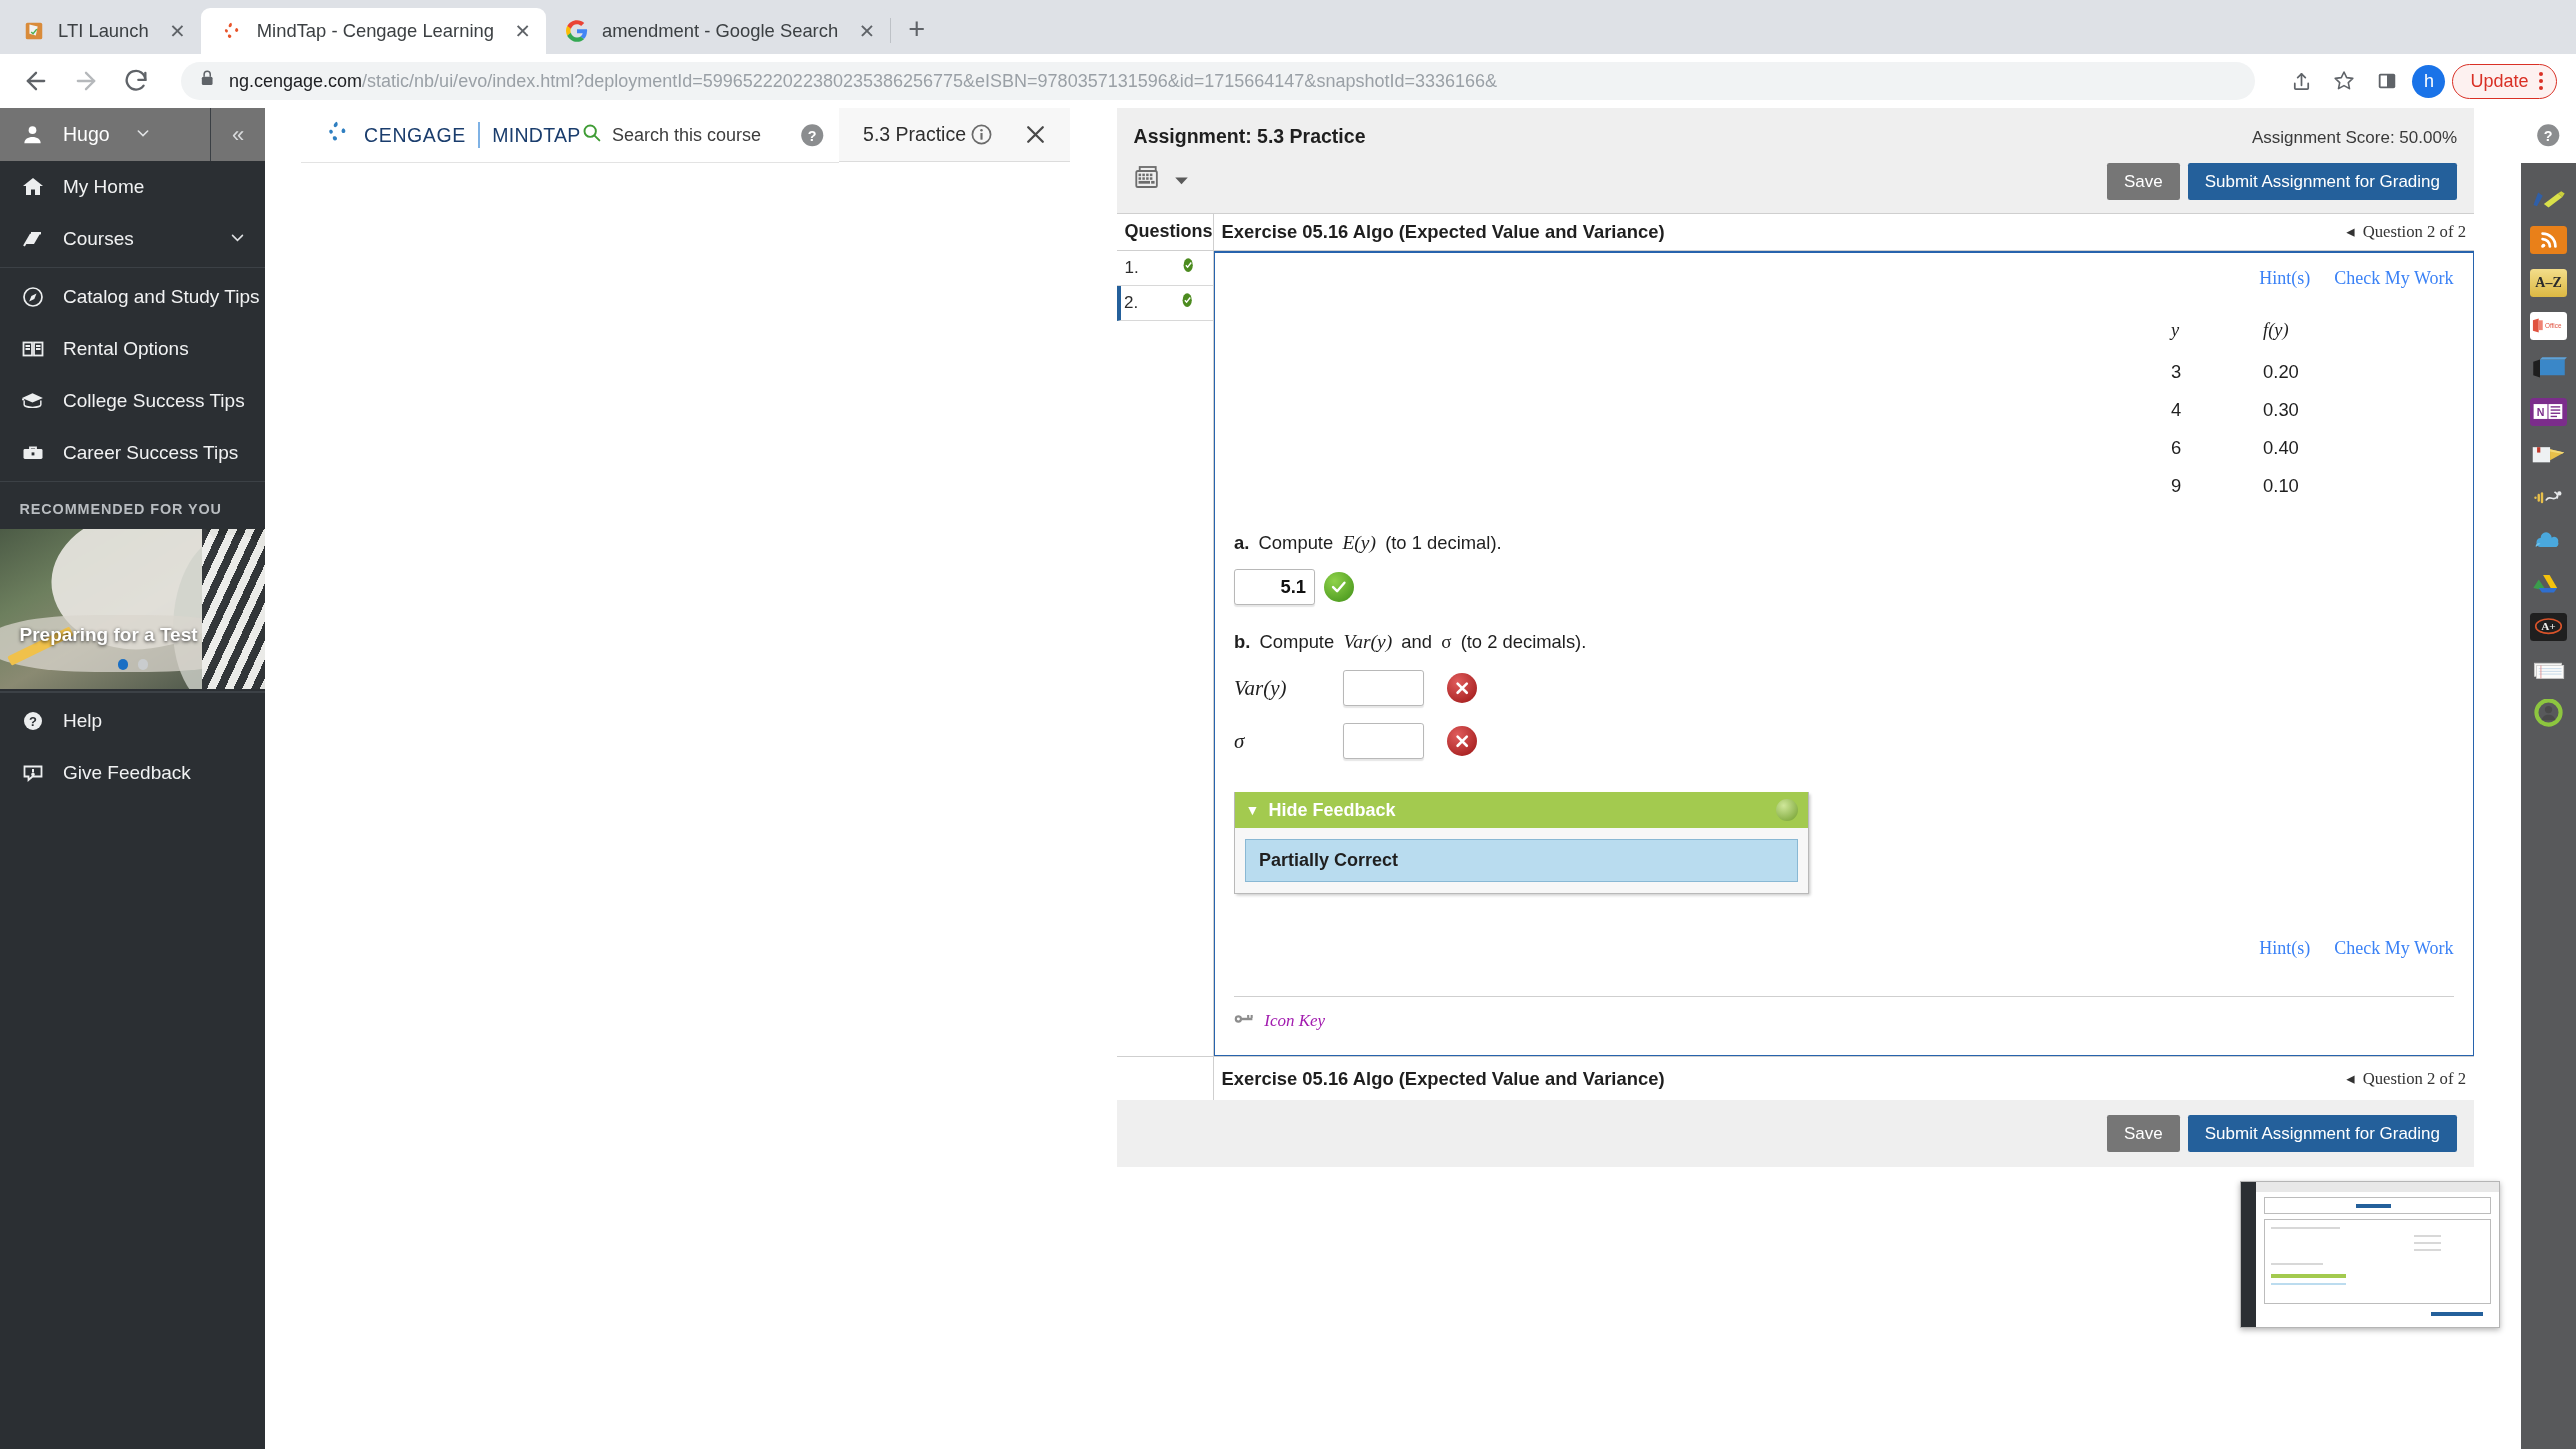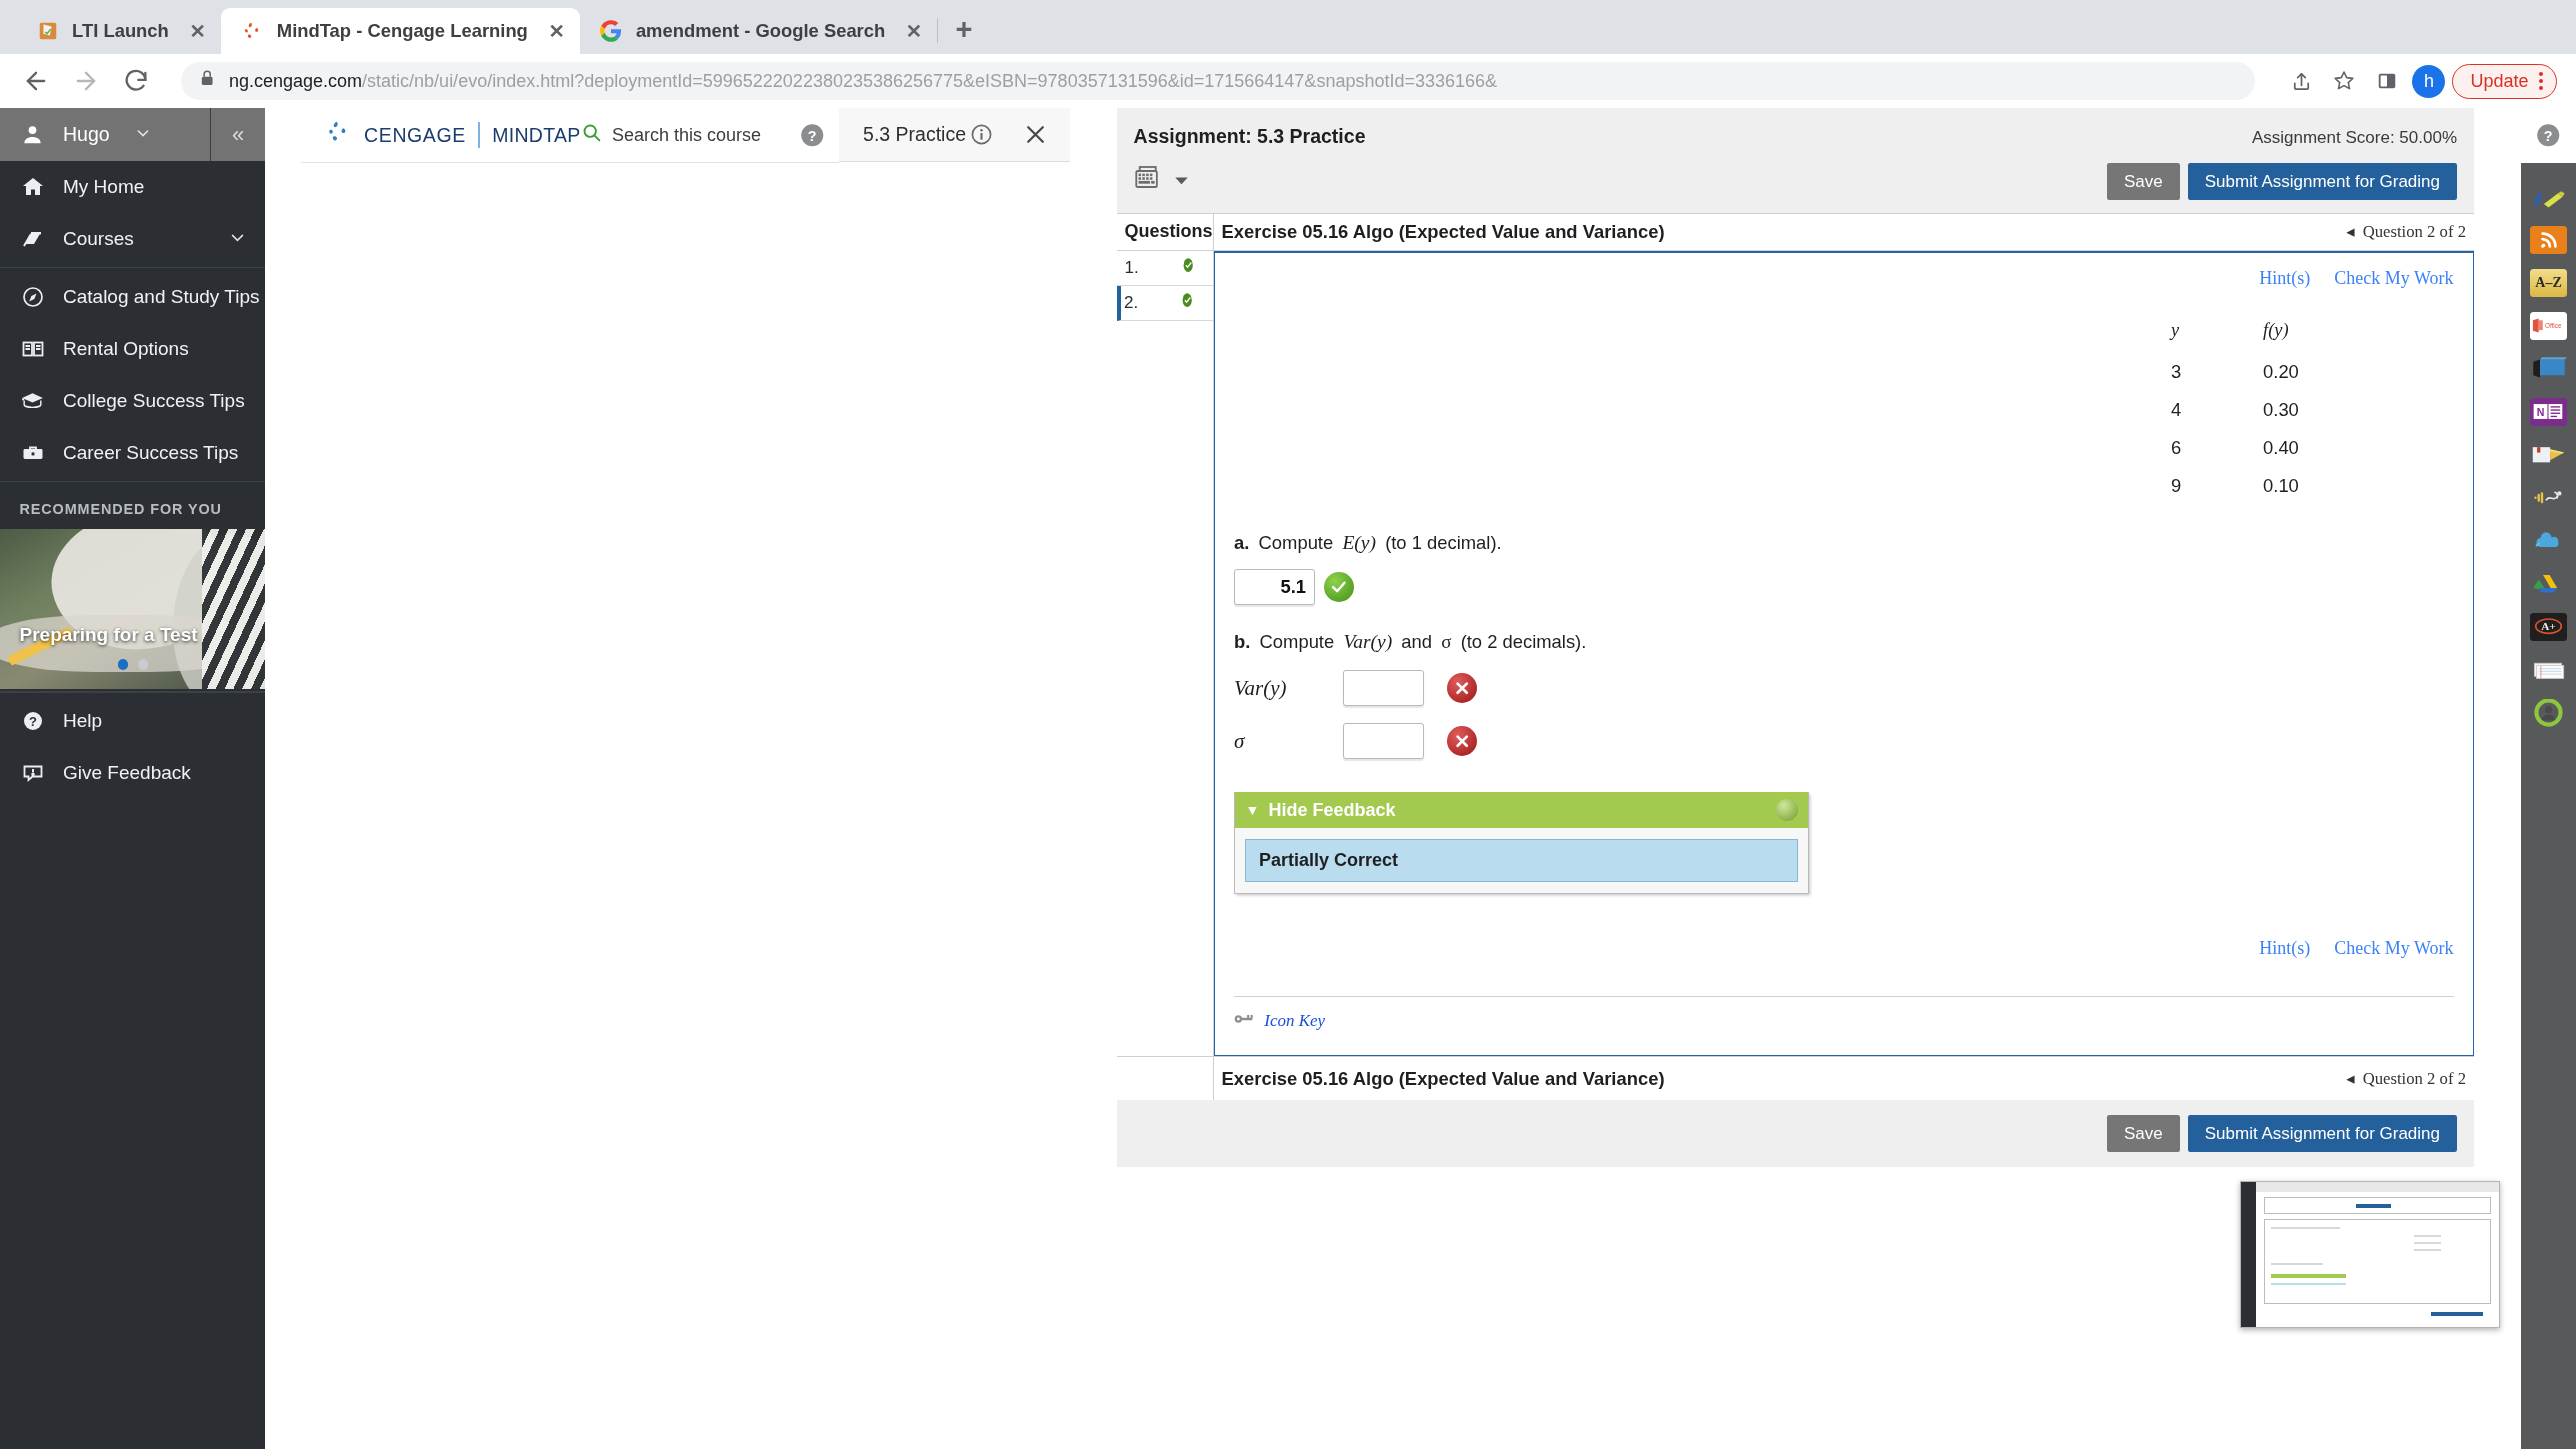--- a/index.html
+++ b/index.html
@@ -6,21 +6,21 @@
   html, body { width: 2576px; height: 1449px; overflow: hidden; }
   body {
     font-family: "Liberation Sans", sans-serif;
     background: #ffffff;
     font-size: 19.5px;
     -webkit-font-smoothing: antialiased;
   }
 
   
   .browser { width: 2576px; background: #dee1e6; }
-  .tabstrip { height: 54px; display: flex; align-items: flex-end; padding-left: 16px; font-weight: bold; }
+  .tabstrip { height: 54px; display: flex; align-items: flex-end; padding-left: 2px; }
   .tab {
     height: 46px; display: flex; align-items: center; gap: 12.6px;
     padding: 0 15px 0 19.5px; border-radius: 9.2px 9.2px 0 0;
     color: #3c4043; font-size: 18.4px; white-space: nowrap;
     position: relative;
   }
   .tab.inactive { background: #dee1e6; }
   .tab.active { background: #ffffff; }
   .tab-fav { width: 24px; height: 24px; flex: 0 0 24px; display:flex; align-items:center; justify-content:center; }
   .tab-title { max-width: 299px; overflow: hidden; text-overflow: ellipsis; }
@@ -170,21 +170,21 @@
      color: #fff; font-weight: bold; font-size: 18px; gap: 9.2px; }
   .fb-caret { font-size: 14px; }
   .fb-ok { margin-left: auto; width: 22px; height: 22px; border-radius: 50%;
      background: radial-gradient(circle at 35% 30%, #cfe79a, #6f9c2a); }
   .fb-body { background: #f7f7f7; padding: 10.4px; }
   .fb-band { background: #b9dcef; border: 0.6px solid #89b8d4; padding: 10.4px 12.6px;
      font-size: 18px; font-weight: bold; color: #1f1f1f; }
 
   .icon-key-row { margin-top: 37px; border-top: 0.6px solid #cfcfcf; padding-top: 12.6px;
      display: flex; align-items: center; gap: 9.2px; }
-  .icon-key-text { font-family: "Liberation Serif", serif; font-style: italic; font-size: 17px; color: #1d4ed8; }
+  .icon-key-text { font-family: "Liberation Serif", serif; font-style: italic; font-size: 17px; color: #a21caf; }
 
   .q-foot { margin: 0 47px; display: flex; border-top: 0.6px solid #cfcfcf; }
   .q-foot-spacer { width: 97px; flex: 0 0 97px; border-right: 0.6px solid #cfcfcf; height: 43px; }
   .q-foot-body { flex: 1; height: 43px; display: flex; align-items: center; padding: 0 8px; }
   .q-foot-title { font-size: 18.4px; font-weight: bold; color: #1f1f1f; }
   .q-foot-nav { margin-left: auto; display:flex; align-items:center; gap:8px; font-size:16.7px; color:#333;
      font-family: "Liberation Serif", serif; }
 
   .footer-actions { background: #efefef; margin: 0 47px; padding: 15px 17px; display: flex; }
   .footer-actions .btn-grp { margin-left: auto; }

